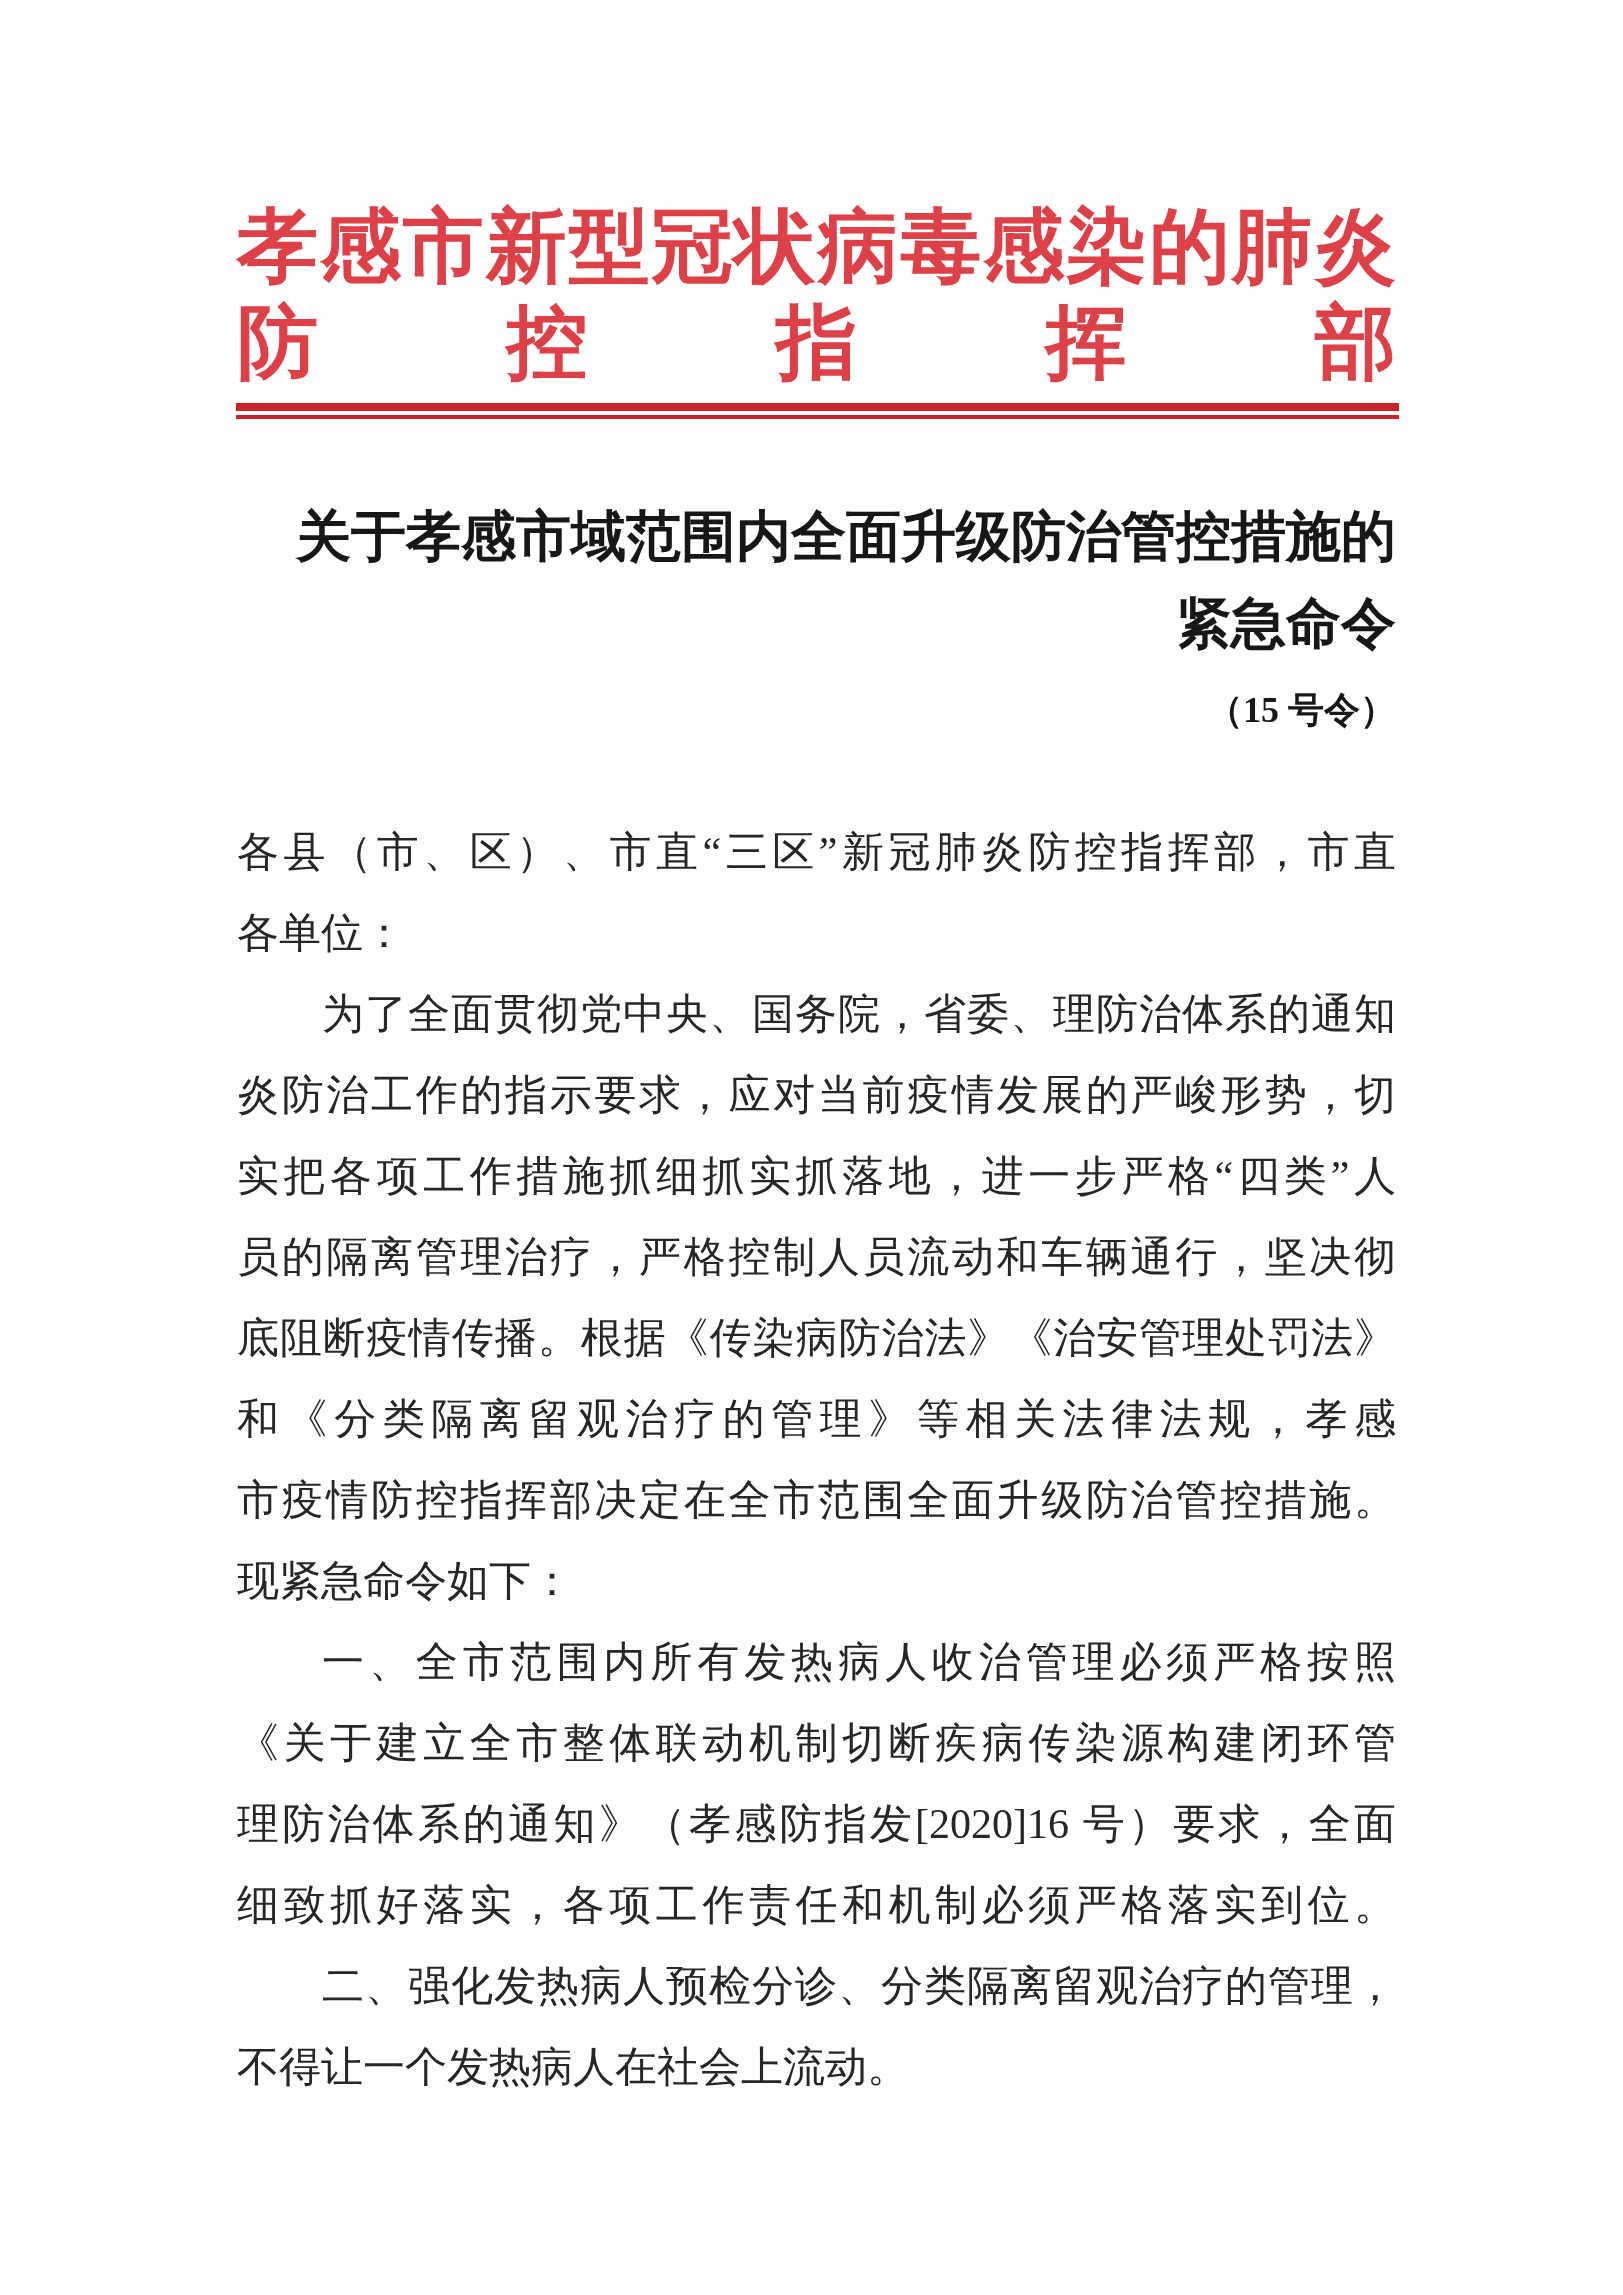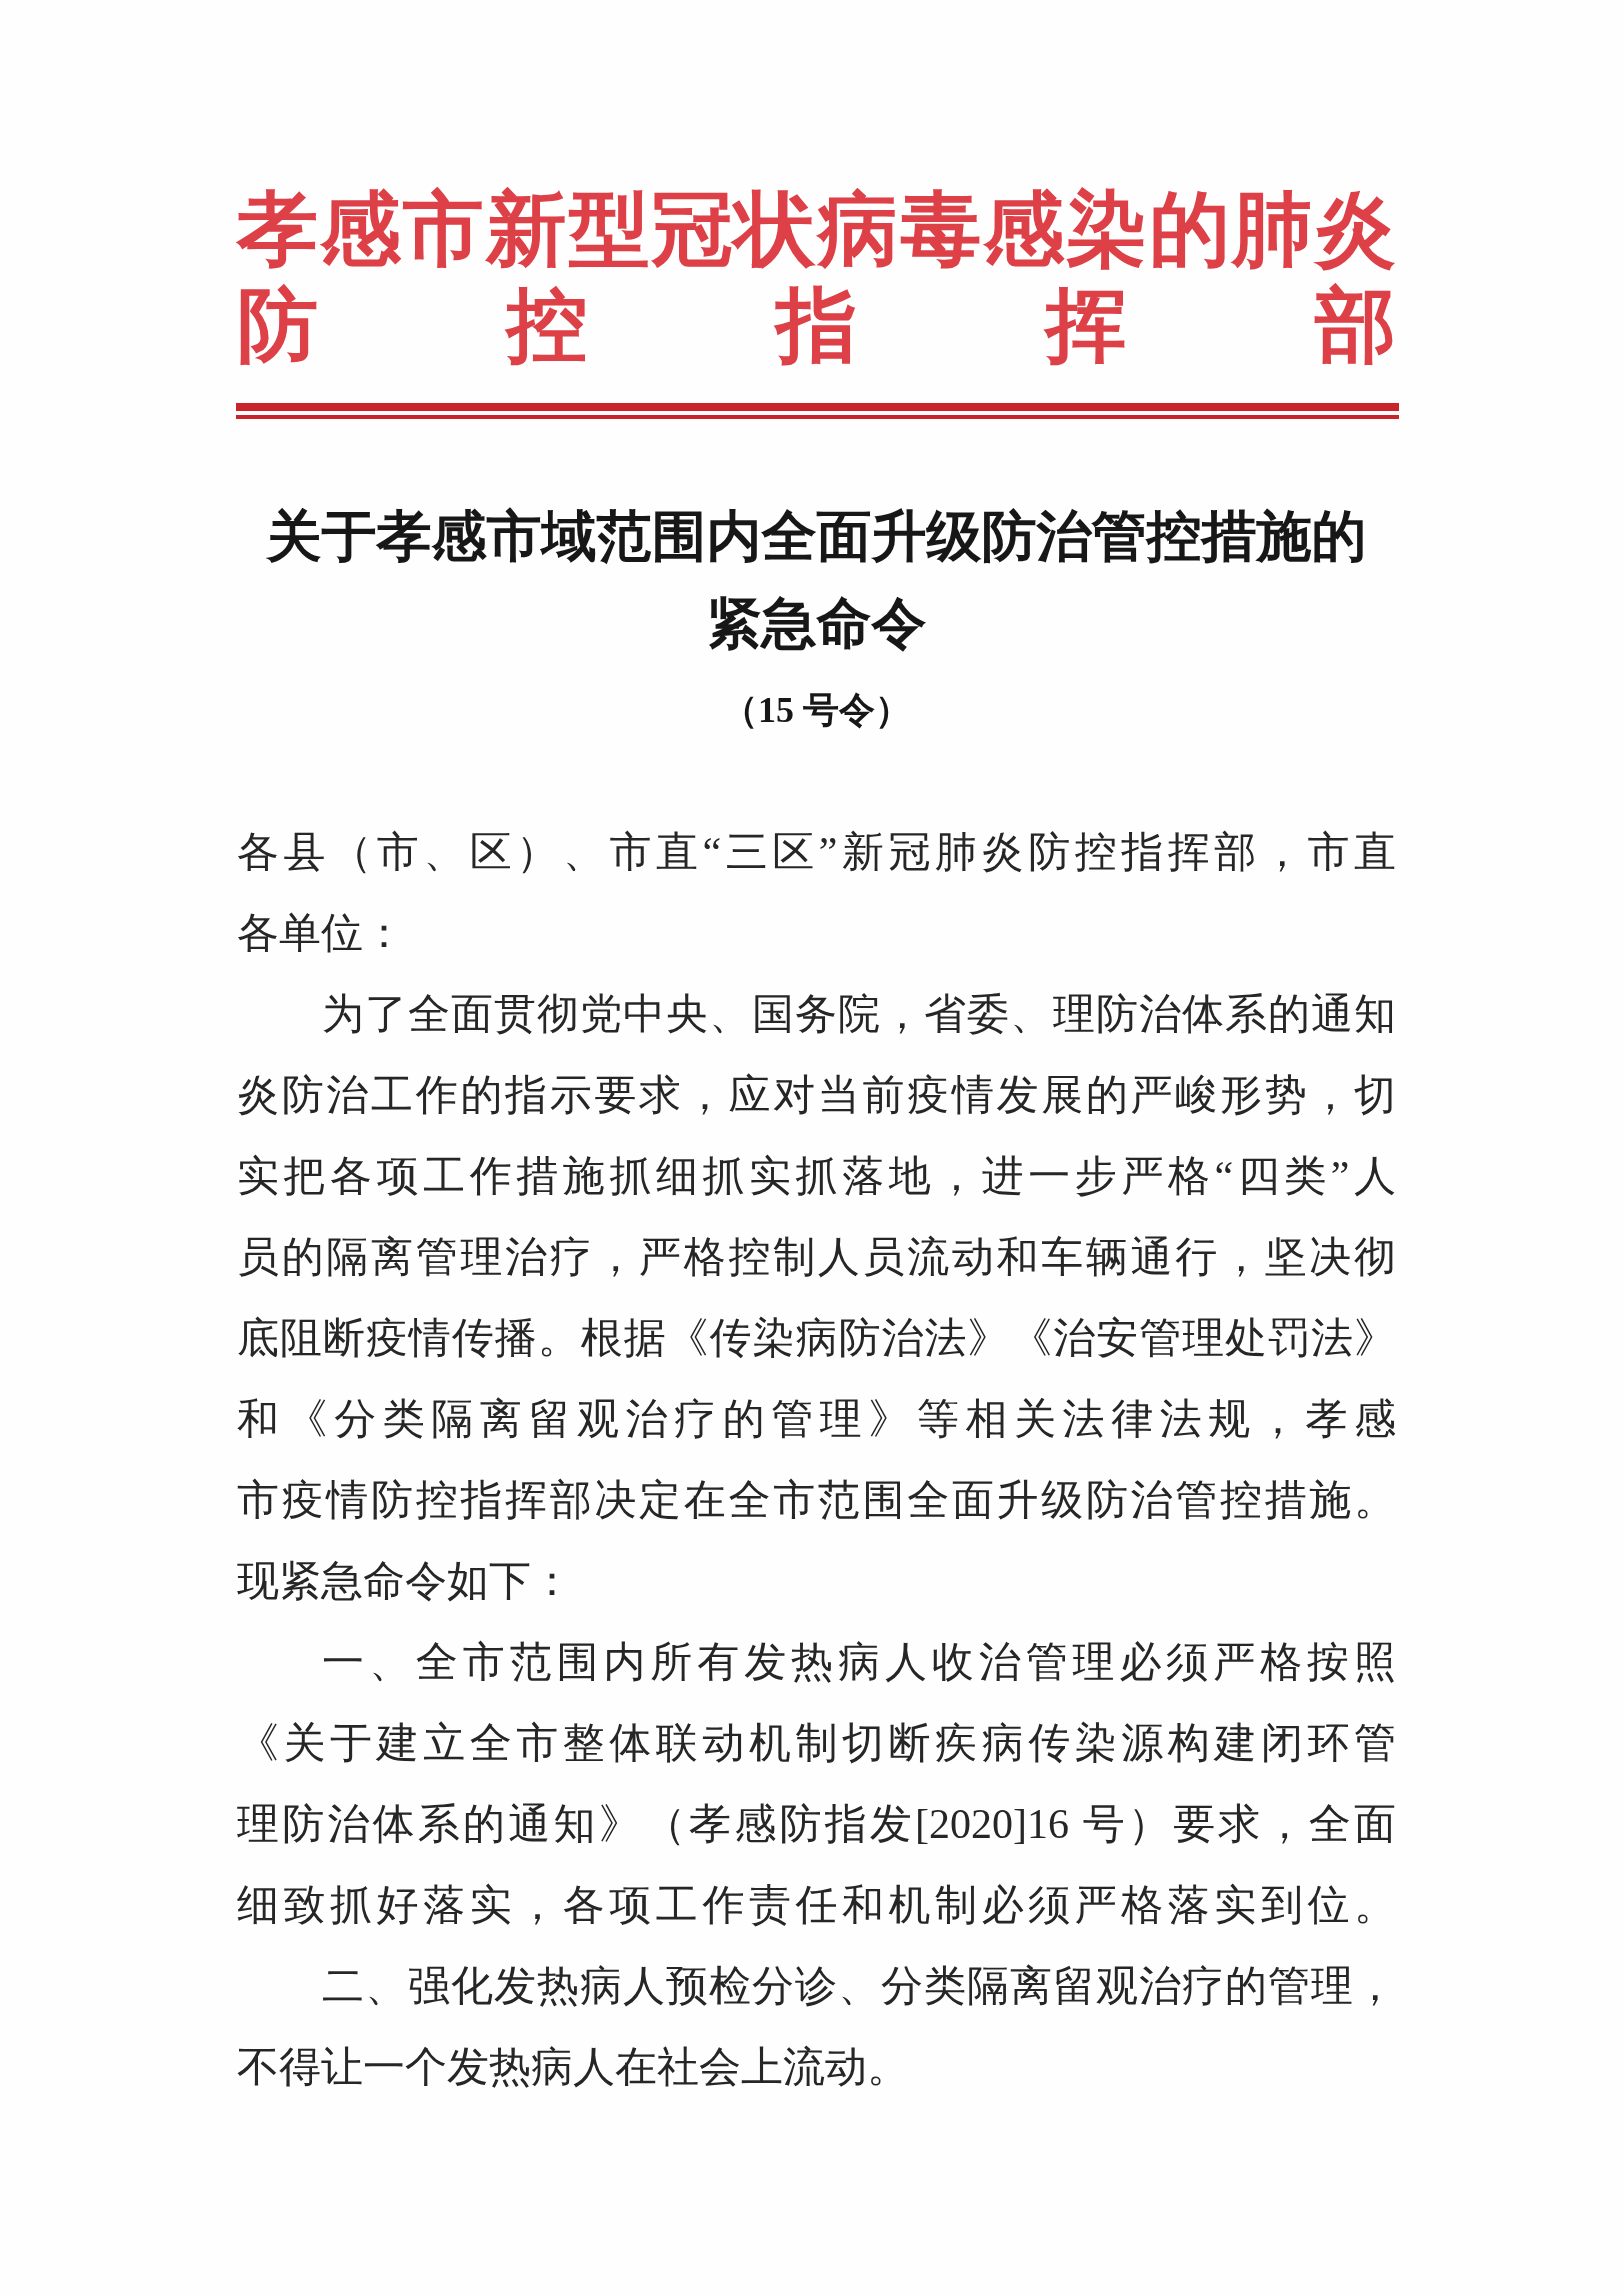--- a/index.html
+++ b/index.html
@@ -9,25 +9,24 @@
     width: 1623px;
     height: 2295px;
     background: var(--paper, #fffefe);
     font-family: "Liberation Serif", "DejaVu Serif", serif;
     overflow: hidden;
   }
   
   .red-head {
     position: absolute;
     left: 237px;
-    top: 188px;
+    top: 199px;
     width: 1159px;
     color: var(--red-text, #dd4046);
     font-weight: 700;
-    font-family: Liberation Mono, monospace;
   }
   .rh-line1 {
     font-size: 81px;
     line-height: 96px;
     white-space: nowrap;
     text-align: justify;
     text-align-last: justify;
   }
   .rh-line2 {
     display: flex;
@@ -43,21 +42,21 @@
     width: 1163px;
   }
   .rule-thick { height: 8.2px; background: var(--red-rule, #c9242b); }
   .rule-thin  { height: 3.4px; margin-top: 4.1px; background: var(--red-rule, #c9242b); }
   
   .title-block {
     position: absolute;
     left: 237px;
     top: 493px;
     width: 1159px;
-    text-align: center;
+    text-align: right;
     color: var(--ink-title, #171717);
     font-weight: 700;
   }
   .t-main { font-size: 55px; line-height: 87px; }
   .t-sub  { font-size: 36px; line-height: 87px; }
   
   .body-block {
     position: absolute;
     left: 237px;
     top: 812px;

